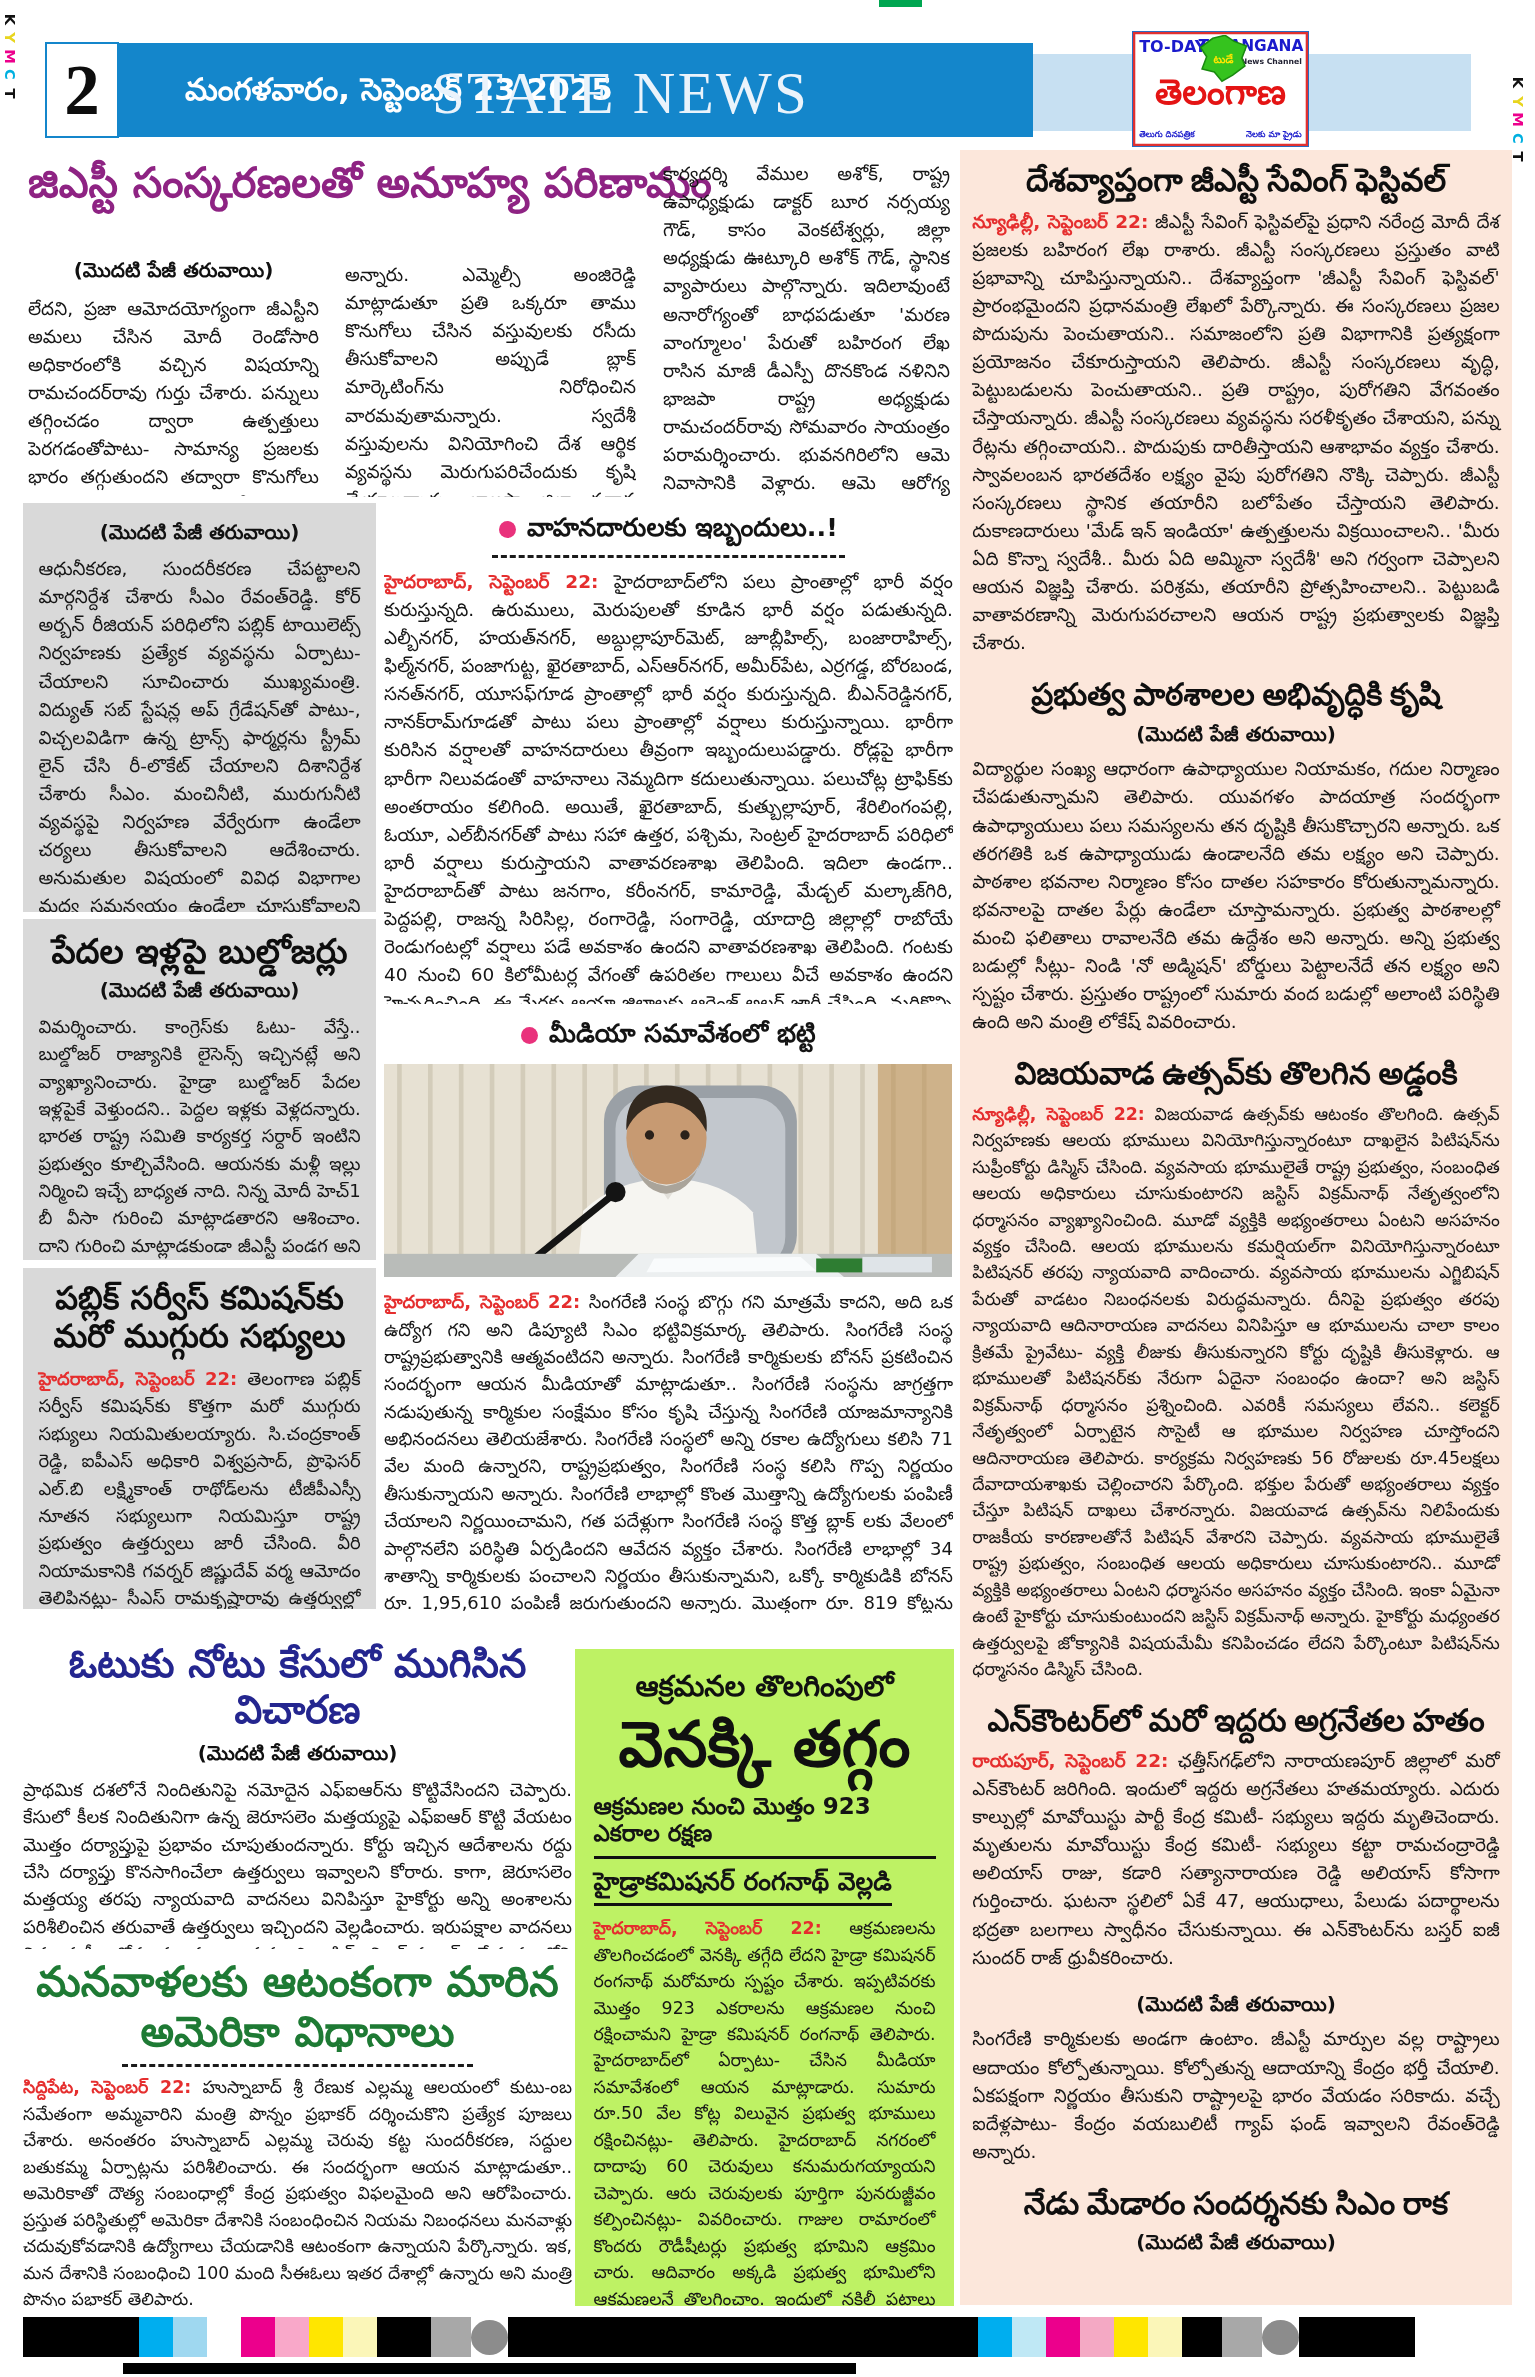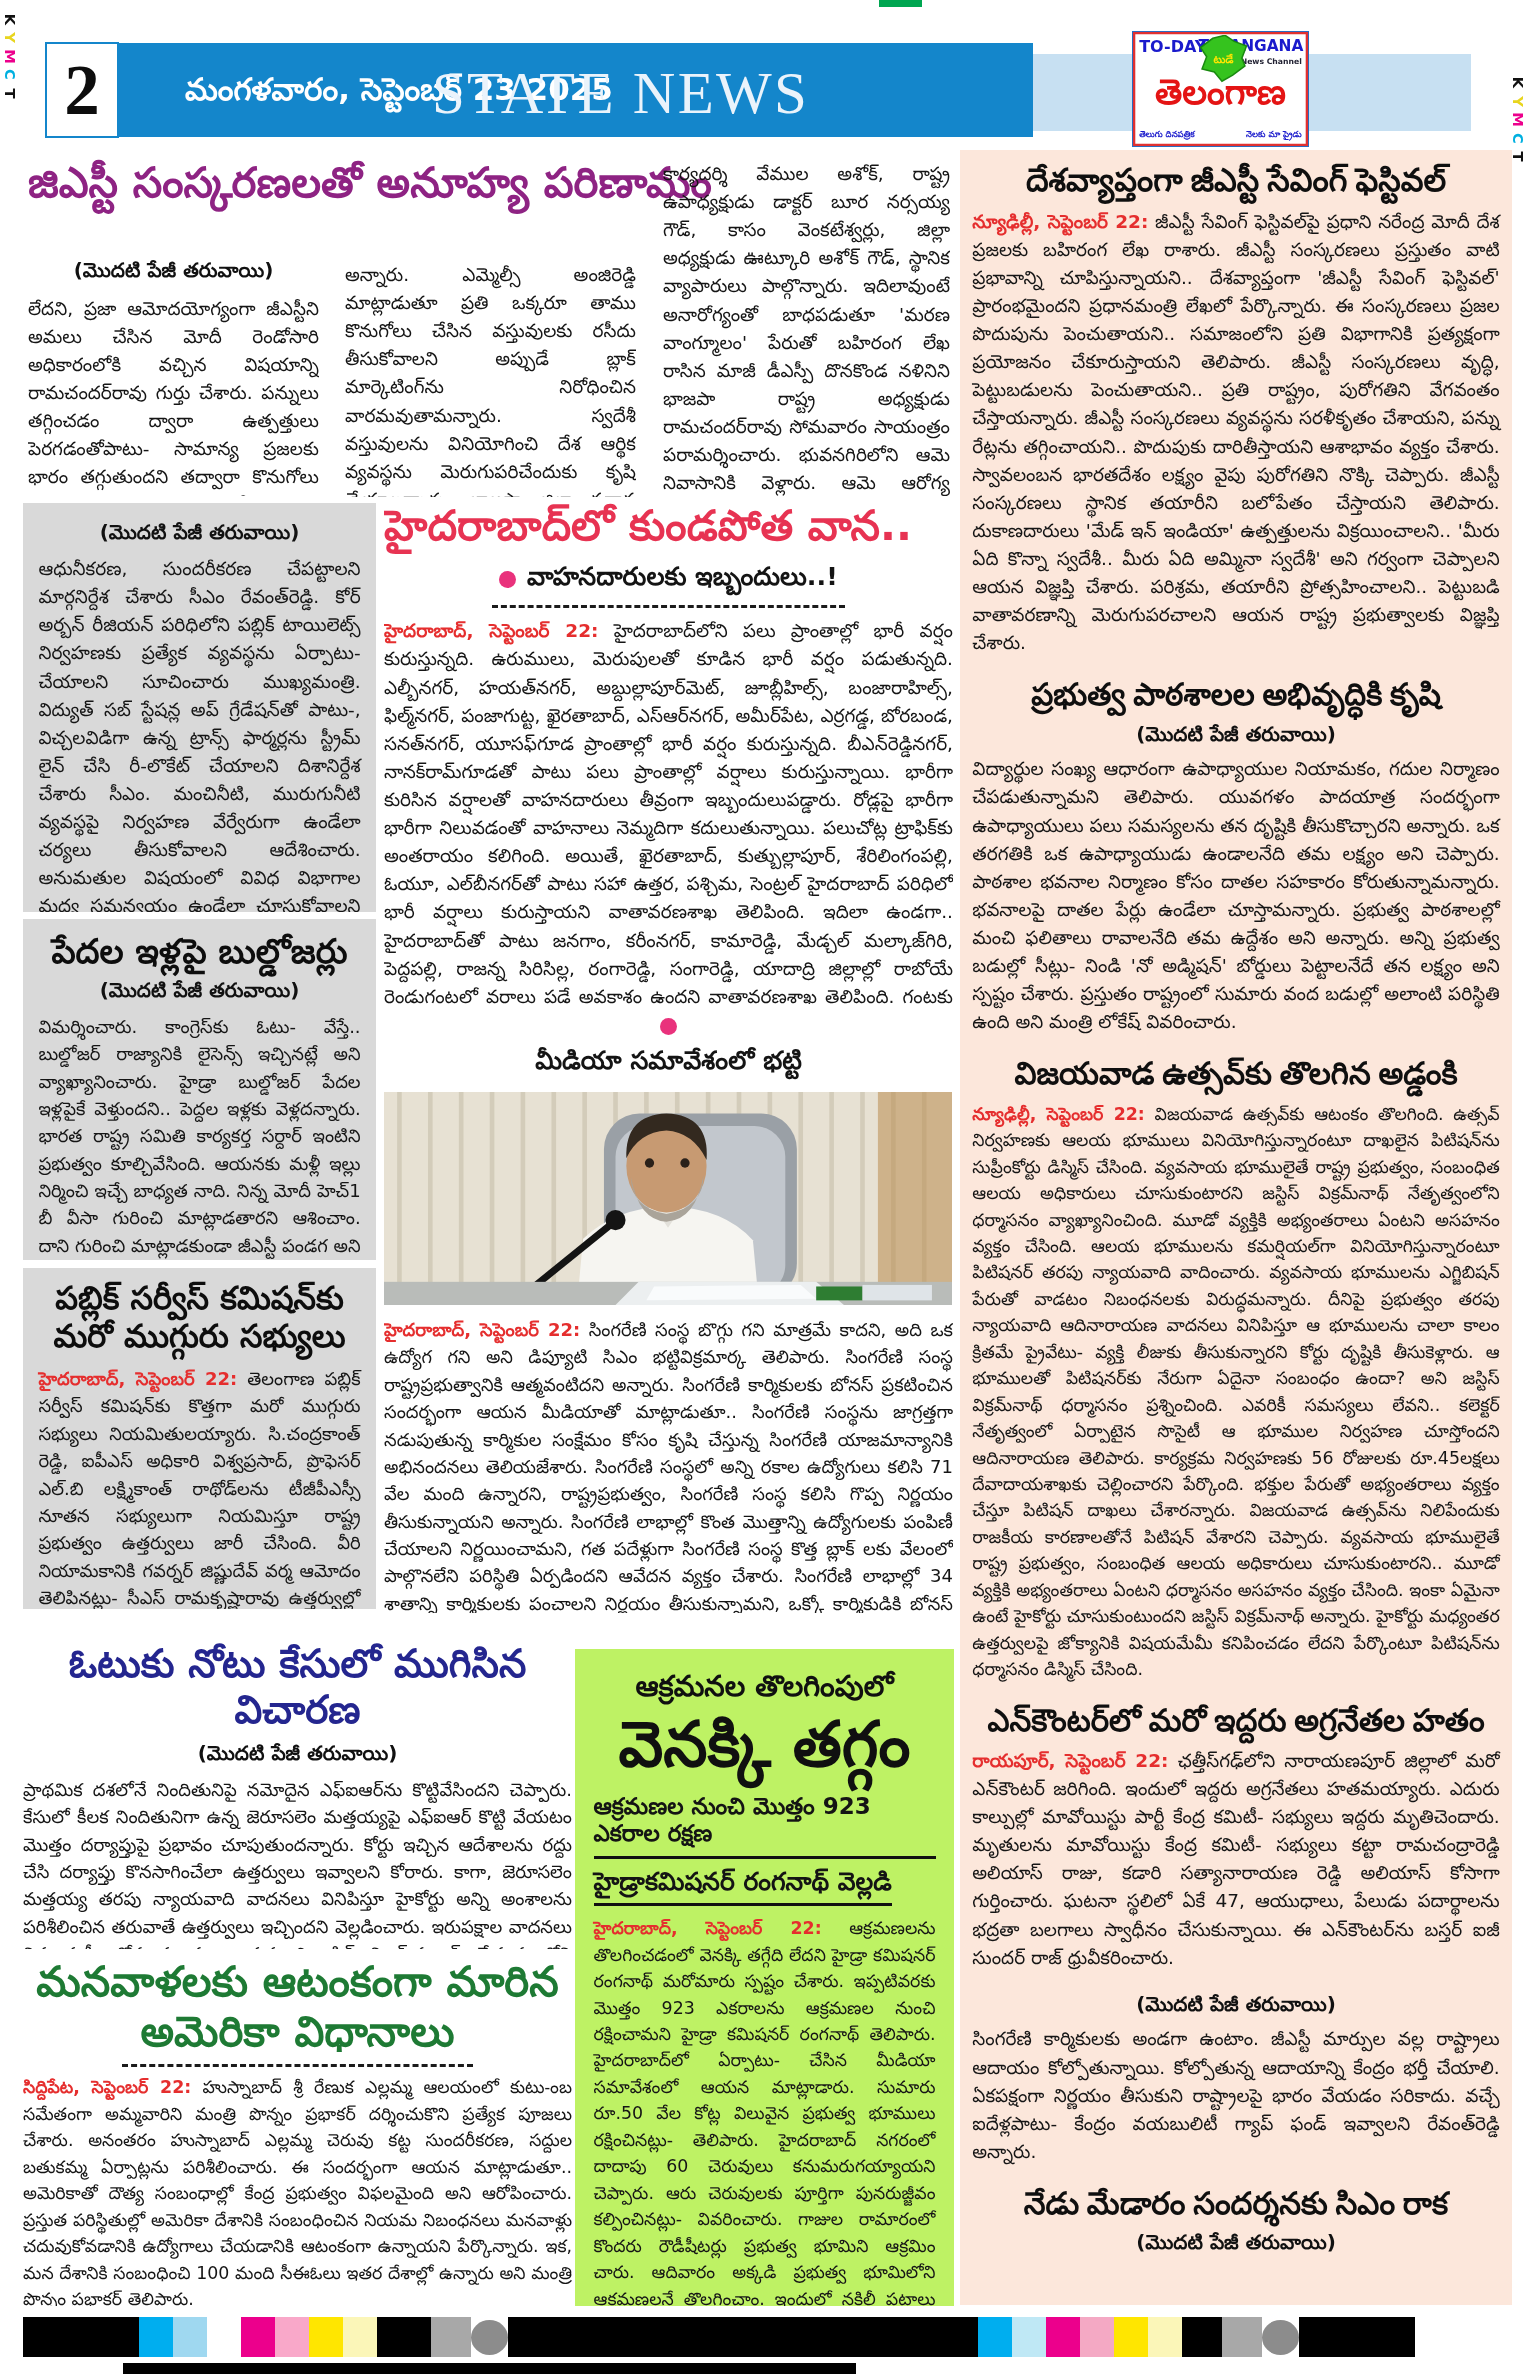--- a/index.html
+++ b/index.html
@@ -125,34 +125,33 @@
 
   <section class="abs graybox" style="left:23px;top:1268px;width:353px;height:341px;">
     <div class="hl center" style="font-size:32px;color:#0d0d0d;">పబ్లిక్ సర్వీస్ కమిషన్‌కు మరో ముగ్గురు సభ్యులు</div>
     <div class="bodytxt" style="margin-top:9.3px;font-size:18px;">
       <span class="dateline">హైదరాబాద్, సెప్టెంబర్ 22:</span>
       <span>తెలంగాణ పబ్లిక్ సర్వీస్ కమిషన్‌కు కొత్తగా మరో ముగ్గురు సభ్యులు నియమితులయ్యారు. సి.చంద్రకాంత్ రెడ్డి, ఐపీఎస్ అధికారి విశ్వప్రసాద్, ప్రొఫెసర్ ఎల్.బి లక్ష్మికాంత్ రాథోడ్‌లను టీజీపీఎస్సీ నూతన సభ్యులుగా నియమిస్తూ రాష్ట్ర ప్రభుత్వం ఉత్తర్వులు జారీ చేసింది. వీరి నియామకానికి గవర్నర్ జిష్ణుదేవ్ వర్మ ఆమోదం తెలిపినట్లు- సీఎస్ రామకృష్ణారావు ఉత్తర్వుల్లో పేర్కొన్నారు. ముగ్గురు సభ్యులు ఆరేళ్ల పాటు- ఈ పదవిలో కొనసాగుతారని తెలిపారు.</span>
     </div>
   </section>
 
   <section class="abs clip" style="left:384px;top:501px;width:569px;height:503px;">
-    <div class="hl" style="font-size:42px;color:#e73352;">హైదరాబాద్‌లో కుండపోత వాన..</div>
     <div class="subhead" style="font-size:25.4px;margin-top:10.8px;">
       <span class="bullet"></span>
       <span>వాహనదారులకు ఇబ్బందులు..!</span>
     </div>
     <div class="dashrule" style="width:62%;"></div>
     <div class="bodytxt" style="margin-top:9.3px;">
       <span class="dateline">హైదరాబాద్, సెప్టెంబర్ 22:</span>
       <span>హైదరాబాద్‌లోని పలు ప్రాంతాల్లో భారీ వర్షం కురుస్తున్నది. ఉరుములు, మెరుపులతో కూడిన భారీ వర్షం పడుతున్నది. ఎల్బీనగర్, హయత్‌నగర్, అబ్దుల్లాపూర్‌మెట్, జూబ్లీహిల్స్, బంజారాహిల్స్, ఫిల్మ్‌నగర్, పంజాగుట్ట, ఖైరతాబాద్, ఎస్ఆర్‌నగర్, అమీర్‌పేట, ఎర్రగడ్డ, బోరబండ, సనత్‌నగర్, యూసఫ్‌గూడ ప్రాంతాల్లో భారీ వర్షం కురుస్తున్నది. బీఎన్‌రెడ్డినగర్, నానక్‌రామ్‌గూడతో పాటు పలు ప్రాంతాల్లో వర్షాలు కురుస్తున్నాయి. భారీగా కురిసిన వర్షాలతో వాహనదారులు తీవ్రంగా ఇబ్బందులుపడ్డారు. రోడ్లపై భారీగా భారీగా నిలువడంతో వాహనాలు నెమ్మదిగా కదులుతున్నాయి. పలుచోట్ల ట్రాఫిక్‌కు అంతరాయం కలిగింది. అయితే, ఖైరతాబాద్, కుత్బుల్లాపూర్, శేరిలింగంపల్లి, ఓయూ, ఎల్‌బీనగర్‌తో పాటు సహా ఉత్తర, పశ్చిమ, సెంట్రల్ హైదరాబాద్ పరిధిలో భారీ వర్షాలు కురుస్తాయని వాతావరణశాఖ తెలిపింది. ఇదిలా ఉండగా.. హైదరాబాద్‌తో పాటు జనగాం, కరీంనగర్, కామారెడ్డి, మేడ్చల్ మల్కాజ్‌గిరి, పెద్దపల్లి, రాజన్న సిరిసిల్ల, రంగారెడ్డి, సంగారెడ్డి, యాదాద్రి జిల్లాల్లో రాబోయే రెండుగంటల్లో వర్షాలు పడే అవకాశం ఉందని వాతావరణశాఖ తెలిపింది. గంటకు 40 నుంచి 60 కిలోమీటర్ల వేగంతో ఉపరితల గాలులు వీచే అవకాశం ఉందని హెచ్చరించింది. ఈ మేరకు ఆయా జిల్లాలకు ఆరెంజ్ అలర్ట్ జారీ చేసింది. మరికొన్ని జిల్లాలకు ఎల్లో అలర్ట్‌లు జారీ చేసింది.</span>
     </div>
   </section>
 
   <section class="abs clip" style="left:384px;top:1010px;width:569px;height:603px;">
-    <div class="subhead" style="font-size:25.4px;margin-top:7.7px;flex-direction:column;">
+    <div class="subhead" style="font-size:25.4px;margin-top:7.7px;">
       <span class="bullet"></span>
       <span>మీడియా సమావేశంలో భట్టి</span>
     </div>
     <div class="photo-frame" style="width:568px;height:213px;margin-top:10.8px;">
       <svg width="568" height="213" viewBox="0 0 736 276">
         <rect width="736" height="276" fill="#e7e1d3"></rect>
         <g stroke="#d3ccba" stroke-width="6">
           <line x1="20" y1="0" x2="20" y2="276"></line>
             <line x1="60" y1="0" x2="60" y2="276"></line>
             <line x1="100" y1="0" x2="100" y2="276"></line>

